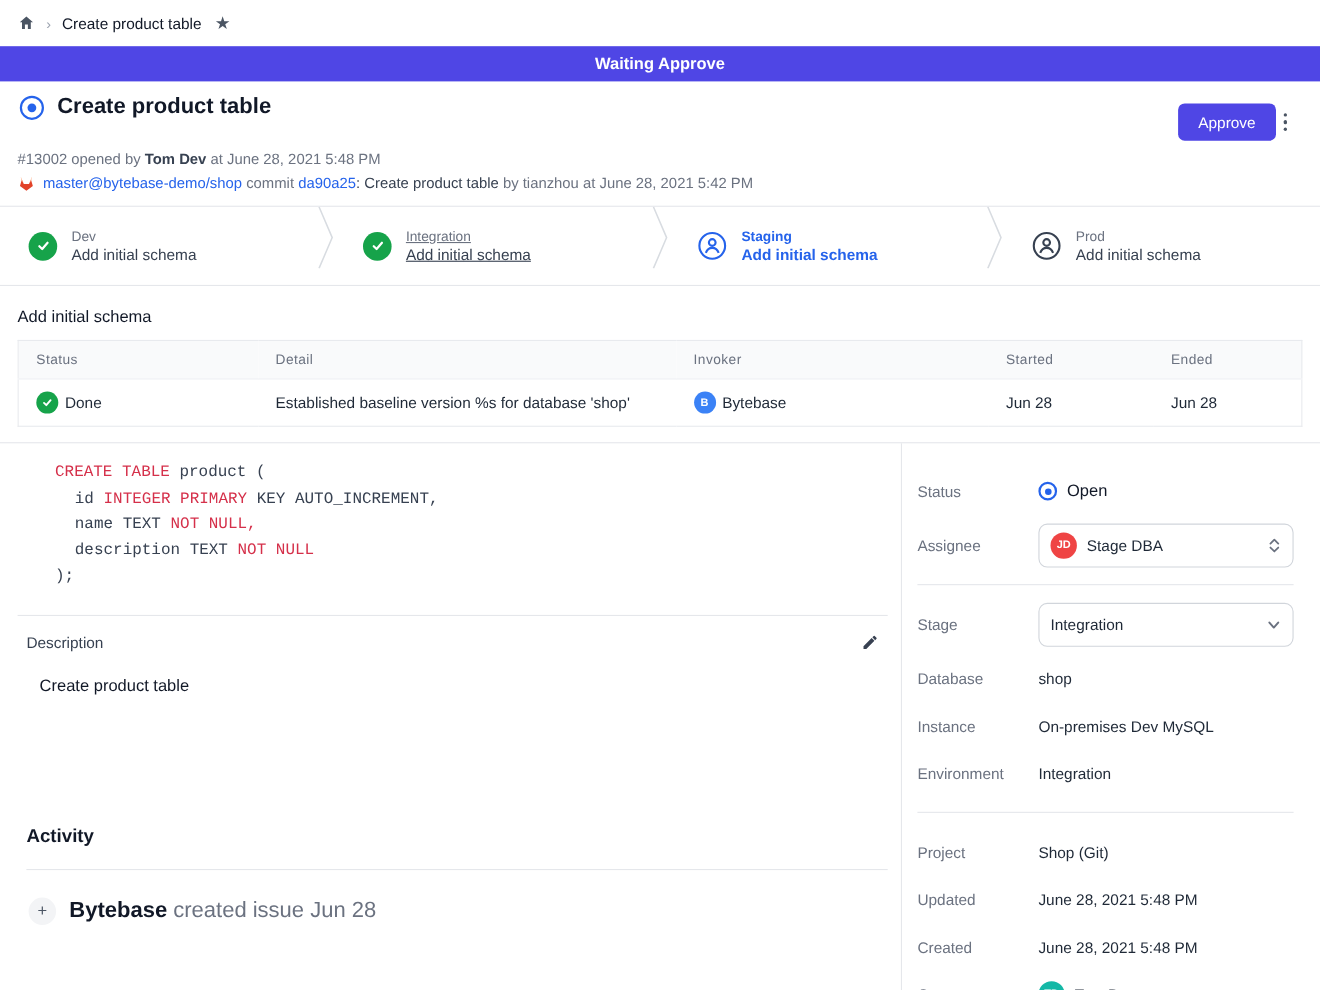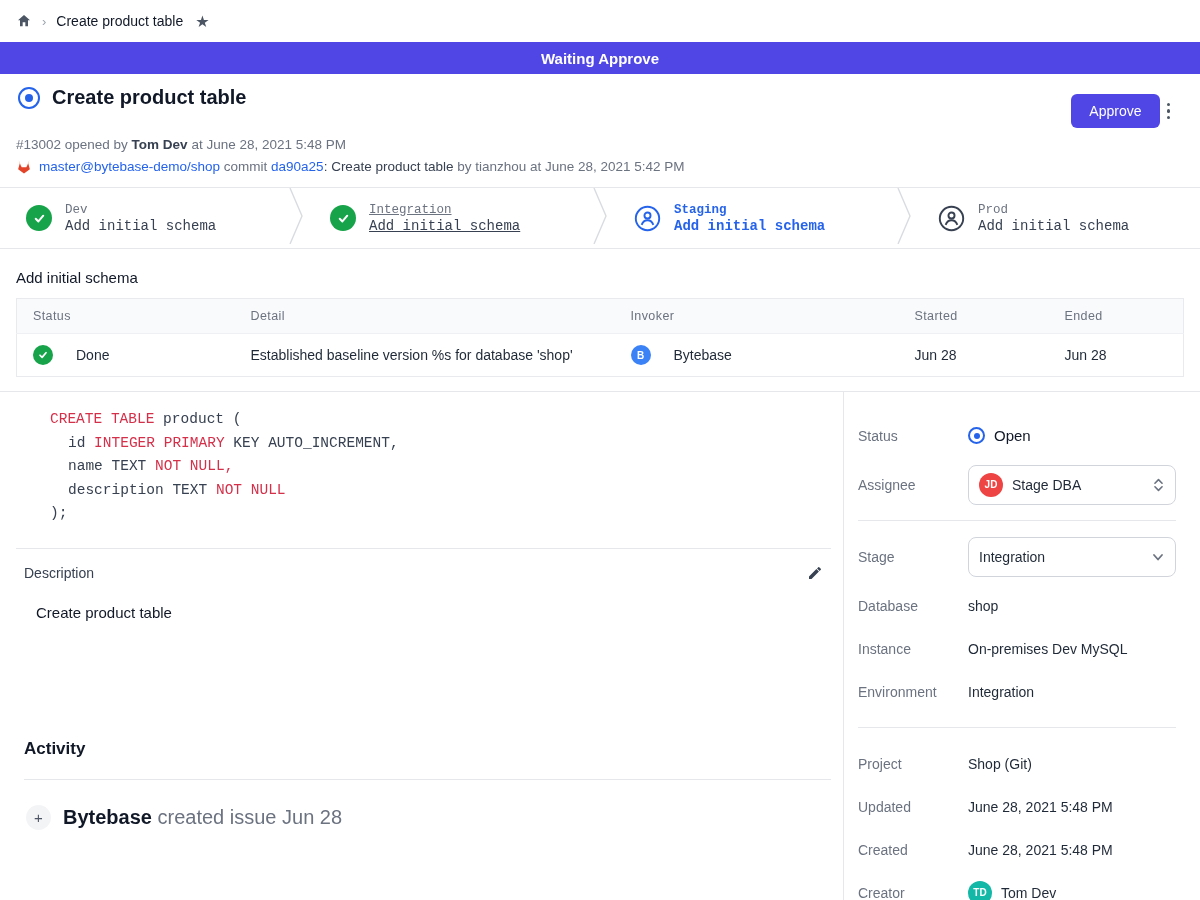--- a/index.html
+++ b/index.html
@@ -32,41 +32,41 @@
   .kebab i { width:3.5px; height:3.5px; background:#4b5563; border-radius:50%; }
   .meta-row { margin-top:9px; font-size:13.5px; color:#6b7280; white-space:pre; }
   .meta-row .author { color:#374151; font-weight:600; }
   .commit-row { margin-top:7px; font-size:13.5px; color:#6b7280; white-space:pre;
                 display:flex; align-items:center; }
   .commit-row .gl { margin-right:7px; display:inline-flex; }
   .link { color:#2563eb; cursor:pointer; }
   .commit-msg { color:#374151; }
 
   
-  .pipeline { display:flex; align-items:stretch; height:62px;
-              border-top:1px solid #e5e7eb; border-bottom:1px solid #e5e7eb;font-family:Liberation Mono, monospace; }
+  .pipeline { display:flex; align-items:stretch; height:73px;
+              border-top:1px solid #e5e7eb; border-bottom:1px solid #e5e7eb; }
   .stage { flex:1; display:flex; align-items:center; gap:13px; padding-left:26px; cursor:pointer; }
   .stage-text { display:flex; flex-direction:column; gap:1px; }
   .stage-env { font-size:12.5px; color:#6b7280; }
   .stage-task { font-size:14px; color:#374151; }
   .stage.linked .stage-env, .stage.linked .stage-task { text-decoration:underline; }
   .stage.active .stage-env, .stage.active .stage-task { color:#2563eb; font-weight:700; text-decoration:none; }
   .chev { flex:0 0 16px; }
   .check-circle { width:26px; height:26px; border-radius:50%; background:#16a34a;
                   display:flex; align-items:center; justify-content:center; flex:none; }
 
   
   .task-section { padding:12px 16px 0 16px; }
   .task-heading { font-size:15px; color:#111827; margin:8px 0 12px 0; }
   table.tasks { width:100%; border-collapse:collapse; border:1px solid #e8eaee; table-layout:fixed; }
   table.tasks th { background:#f9fafb; text-align:left; font-weight:400; color:#6b7280;
                    font-size:12.5px; letter-spacing:0.4px; padding:10px 16px; }
   table.tasks td { padding:11px 16px; font-size:14px; color:#1f2937; background:#fff;
                    border-top:1px solid #eef0f3; }
-  .cellflex { display:flex; align-items:center; gap:23px; }
+  .cellflex { display:flex; align-items:center; gap:6px; }
   .mini-check { width:20px; height:20px; border-radius:50%; background:#16a34a;
                 display:flex; align-items:center; justify-content:center; flex:none; }
   .avatar { border-radius:50%; color:#fff; font-weight:700; display:flex;
             align-items:center; justify-content:center; flex:none; }
   .av-b { width:20px; height:20px; background:#3b82f6; font-size:10px; }
   .av-jd { width:24px; height:24px; background:#ef4444; font-size:10px; }
   .av-td { width:24px; height:24px; background:#14b8a6; font-size:10px; }
 
   
   .main { display:flex; border-top:1px solid #e5e7eb; margin-top:14px; height:530px; }
@@ -98,21 +98,21 @@
 
   
   .side-row { display:flex; align-items:center; min-height:43px; }
   .side-label { width:110px; flex:none; font-size:14px; color:#6b7280; }
   .side-value { font-size:14px; color:#1f2937; font-weight:500; display:flex; align-items:center; gap:9px; }
   .status-row { margin-top:4px; }
   .status-ring { width:17px; height:17px; border:2px solid #2563eb; border-radius:50%;
                  display:flex; align-items:center; justify-content:center; }
   .status-ring .dot { width:6px; height:6px; background:#2563eb; border-radius:50%; }
   .status-text { font-size:15px; color:#111827; font-weight:500; }
-  .selectbox { width:208px; height:40px; border:1px solid #d1d5db; border-radius:8px;
+  .selectbox { width:232px; height:40px; border:1px solid #d1d5db; border-radius:8px;
                display:flex; align-items:center; gap:9px; padding:0 10px 0 10px;
                cursor:pointer; background:#fff; }
   .selectbox .grow { flex:1; font-size:14px; color:#1f2937; }
   .side-div { border-top:1px solid #e5e7eb; margin:14px 0 14px 0; }
   .row-select { margin:6px 0; }
 </style>
 </head>
 <body>
 
 <div class="breadcrumb">

